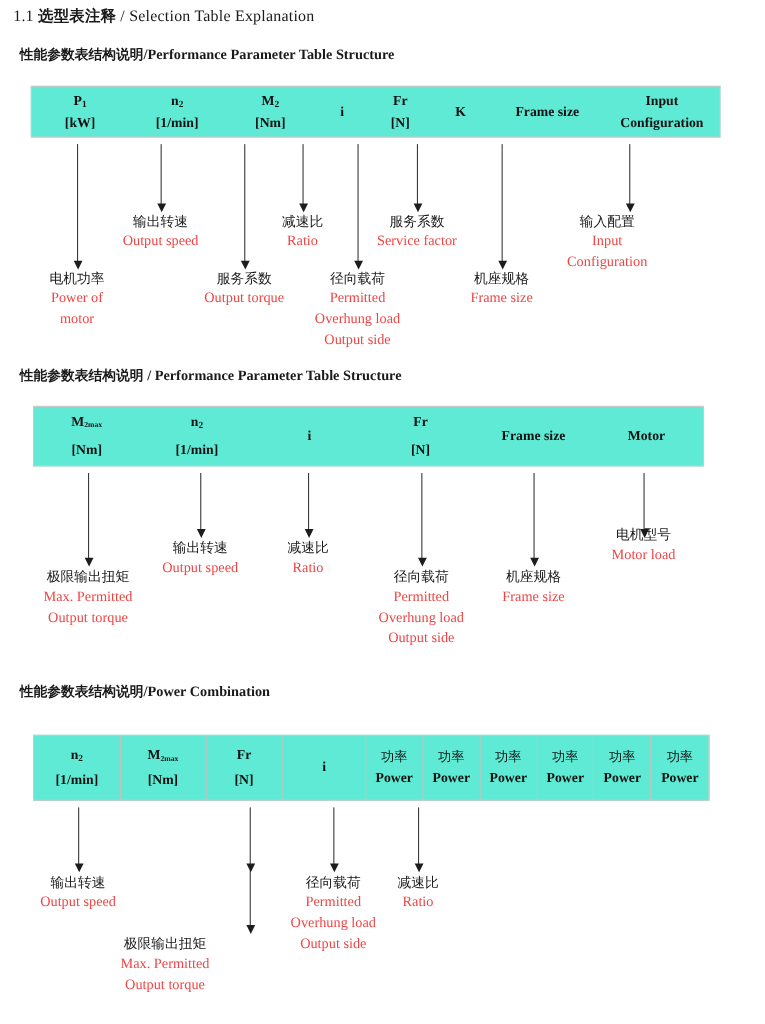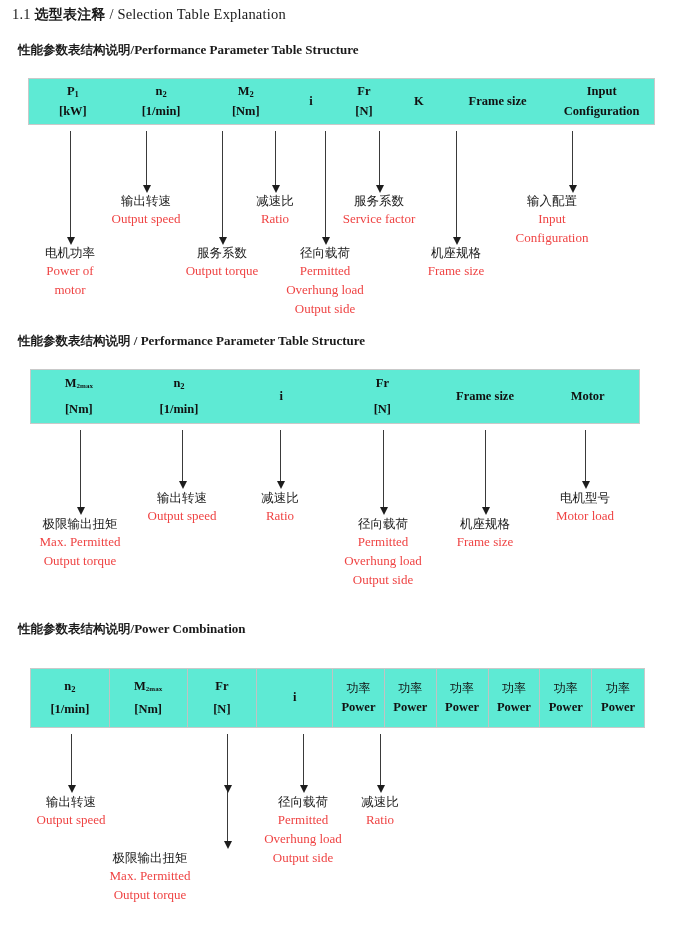--- a/index.html
+++ b/index.html
@@ -255,21 +255,21 @@
   <div class="arrow" style="left:485px; top:430px; height:78px;"></div>
 
   <div class="note" style="left:182px; top:489px; transform:translateX(-50%);">
     <span class="cn">输出转速</span>
     <span class="en">Output speed</span>
   </div>
   <div class="note" style="left:280px; top:489px; transform:translateX(-50%);">
     <span class="cn">减速比</span>
     <span class="en">Ratio</span>
   </div>
-  <div class="note" style="left:585px; top:489px; transform:translateX(-50%);">
+  <div class="note" style="left:585px; top:477px; transform:translateX(-50%);">
     <span class="cn">电机型号</span>
     <span class="en">Motor load</span>
   </div>
 
   <div class="note" style="left:80px; top:515px; transform:translateX(-50%);">
     <span class="cn">极限输出扭矩</span>
     <span class="en">Max. Permitted</span>
     <span class="en">Output  torque</span>
   </div>
   <div class="note" style="left:383px; top:515px; transform:translateX(-50%);">

